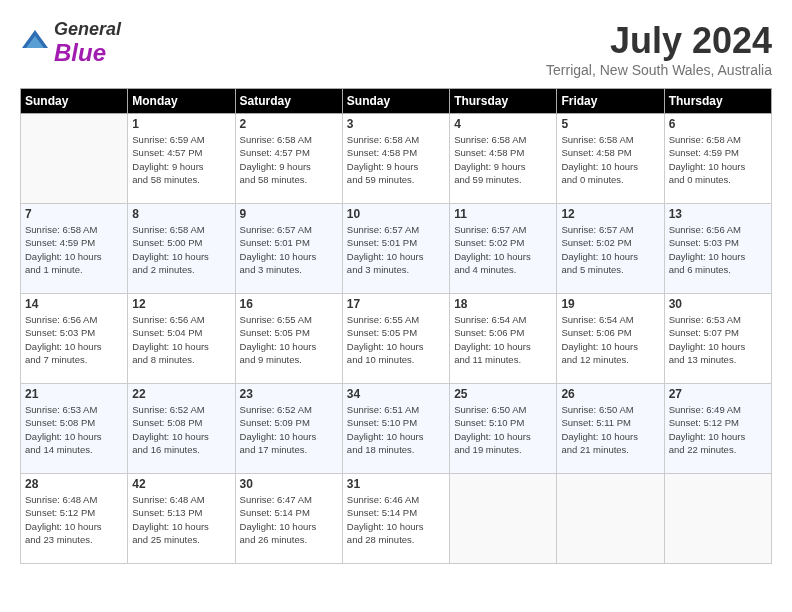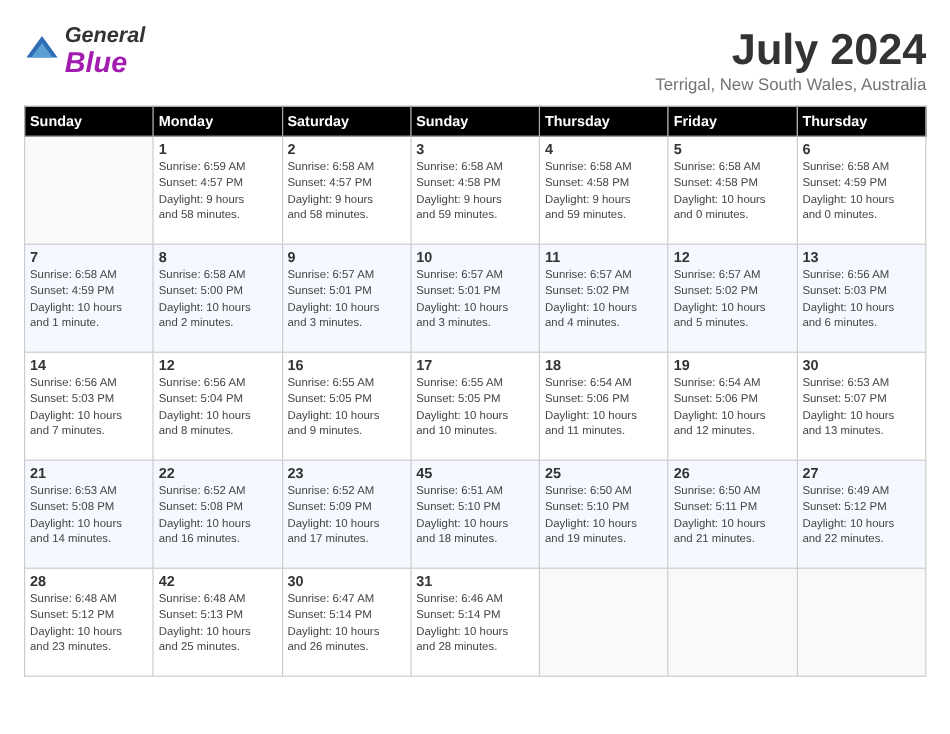--- a/index.html
+++ b/index.html
@@ -224,21 +224,21 @@
         </td>
         <td>
           <span class="day-num">22</span>
           <div class="day-info">Sunrise: 6:52 AM<br>Sunset: 5:08 PM<br>Daylight: 10 hours<br>and 16 minutes.</div>
         </td>
         <td>
           <span class="day-num">23</span>
           <div class="day-info">Sunrise: 6:52 AM<br>Sunset: 5:09 PM<br>Daylight: 10 hours<br>and 17 minutes.</div>
         </td>
         <td>
-          <span class="day-num">45</span>
+          <span class="day-num">34</span>
           <div class="day-info">Sunrise: 6:51 AM<br>Sunset: 5:10 PM<br>Daylight: 10 hours<br>and 18 minutes.</div>
         </td>
         <td>
           <span class="day-num">25</span>
           <div class="day-info">Sunrise: 6:50 AM<br>Sunset: 5:10 PM<br>Daylight: 10 hours<br>and 19 minutes.</div>
         </td>
         <td>
           <span class="day-num">26</span>
           <div class="day-info">Sunrise: 6:50 AM<br>Sunset: 5:11 PM<br>Daylight: 10 hours<br>and 21 minutes.</div>
         </td>

